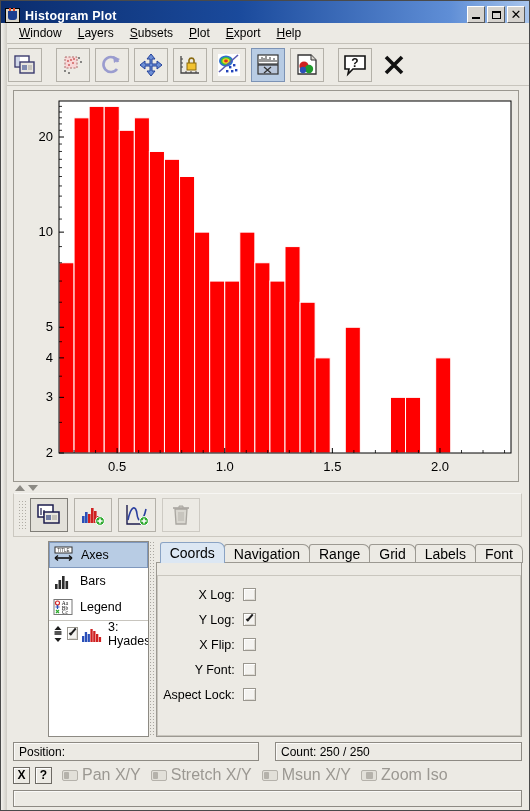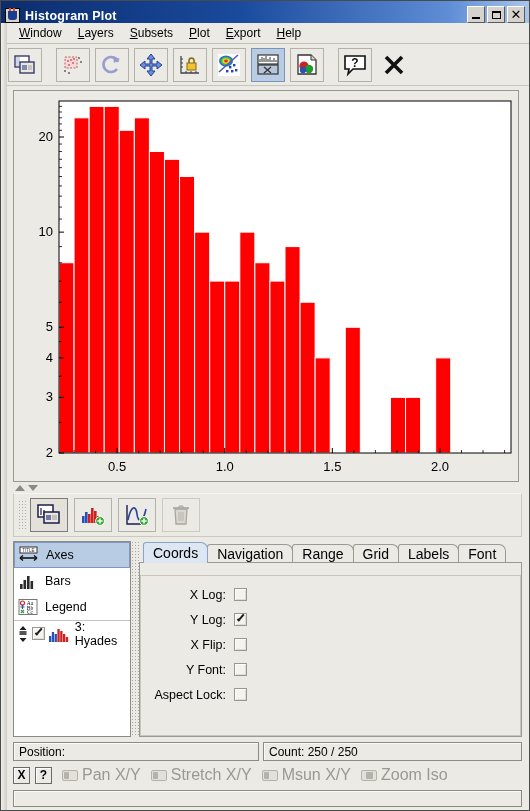--- a/index.html
+++ b/index.html
@@ -86,56 +86,56 @@
   .grip { width:8px; height:30px; margin-right:4px;
     background-image: radial-gradient(#b0ada5 35%, transparent 36%);
     background-size:3px 3px; }
   .tbtn2 { width:38px; height:34px; margin-right:6px; background:#eceae4;
     border:1px solid #b4b1a9; display:flex; align-items:center; justify-content:center; flex:none; }
   .tbtn2.pressed { border:1px solid #7f7d77; background:#e3e1da; }
   .tbtn2.disabled { border:1px solid #cdcac3; }
 
   
   .lower { display:flex; margin:4px 7px 0 12px; height:196px; }
-  .treepanel { width:118px; background:#fff; border:1px solid #8d8a83; overflow:hidden; position:relative; }
+  .treepanel { width:118px; background:#fff; border:1px solid #8d8a83; overflow:hidden; position:relative;margin-left:35px; }
   .treerow { display:flex; align-items:center; height:26px; padding-left:3px; gap:6px; font-size:12.5px; }
   .treerow.sel { background:#b8cce4; border:1px solid #7f98bd; }
   .treeicon { width:22px; height:18px; flex:none; position:relative; }
   .splitter { width:8px; background:#eceae4;
     background-image: radial-gradient(#a9a6a0 35%, transparent 36%);
     background-size:3px 3px; }
   .tabpanel { flex:1; display:flex; flex-direction:column; }
   .tabstrip { display:flex; align-items:flex-end; height:22px; padding-left:4px; }
   .tab {
     height:19px; padding:0 9px; display:flex; align-items:center; font-size:14px;
     background:#eceae4; border:1px solid #9c9992; border-bottom:none;
     border-radius:3px 7px 0 0; margin-right:-1px; color:#000;
   }
   .tab.active { background:#dce7f3; height:21px; border-color:#8aa3c4; position:relative; z-index:3; }
   .tabbody { flex:1; background:#eceae4; border:1px solid #9c9992; margin-top:-1px;
              padding:12px 0 0 0; position:relative; }
   .tabbody .inner { border:1px solid #c9c6be; margin:0; height:100%;}
   .formrow { display:flex; align-items:center; height:25px; }
-  .flabel { width:93px; text-align:right; padding-right:8px; font-size:12.5px; }
+  .flabel { width:85px; text-align:right; padding-right:8px; font-size:12.5px; }
   .cbx { width:13px; height:13px; background:#f4f3f0;
          border:1px solid #9a978f; box-shadow: inset 1px 1px 0 #fff, inset -1px -1px 0 #dedbd4;
          display:flex; align-items:center; justify-content:center; }
   .cbx .tick { width:9px; height:9px; position:relative; }
   .cbx .tick:before {
     content:""; position:absolute; left:1px; top:4px; width:3px; height:2px; background:#1c1c1c;
     transform:rotate(45deg);
   }
   .cbx .tick:after {
     content:""; position:absolute; left:2px; top:1px; width:7px; height:2px; background:#1c1c1c;
     transform:rotate(-50deg);
   }
 
   
   .statuswrap { margin:5px 7px 0 12px; }
-  .statusrow1 { display:flex; gap:4px; }
+  .statusrow1 { display:flex; gap:16px; }
   .sfield { height:19px; background:#eceae4; border:1px solid #8d8a83;
             display:flex; align-items:center; padding:0 5px; font-size:12px;
             box-shadow: inset 1px 1px 0 #fbfaf8; }
   .sfield.pos { width:246px; }
   .sfield.cnt { flex:1; }
   .statusrow2 { display:flex; align-items:center; height:22px; gap:5px; margin-top:3px; }
   .sbtn { width:17px; height:17px; border:1px solid #6d6a64; background:#eceae4;
           display:flex; align-items:center; justify-content:center; font-size:12px; font-weight:bold;
           box-shadow: inset 1px 1px 0 #fff; }
   .mousehint { display:flex; align-items:center; gap:4px; margin-left:5px; color:#9b9892; font-size:16px;}

